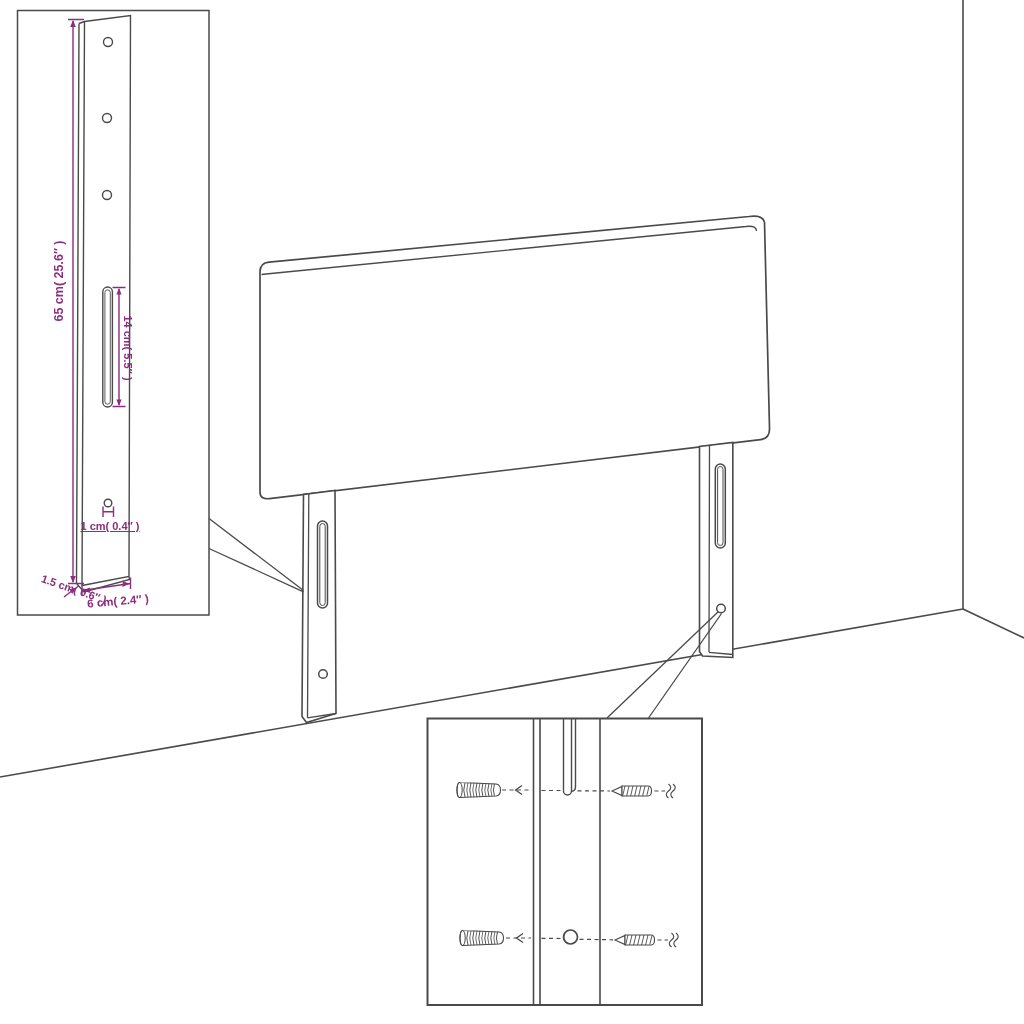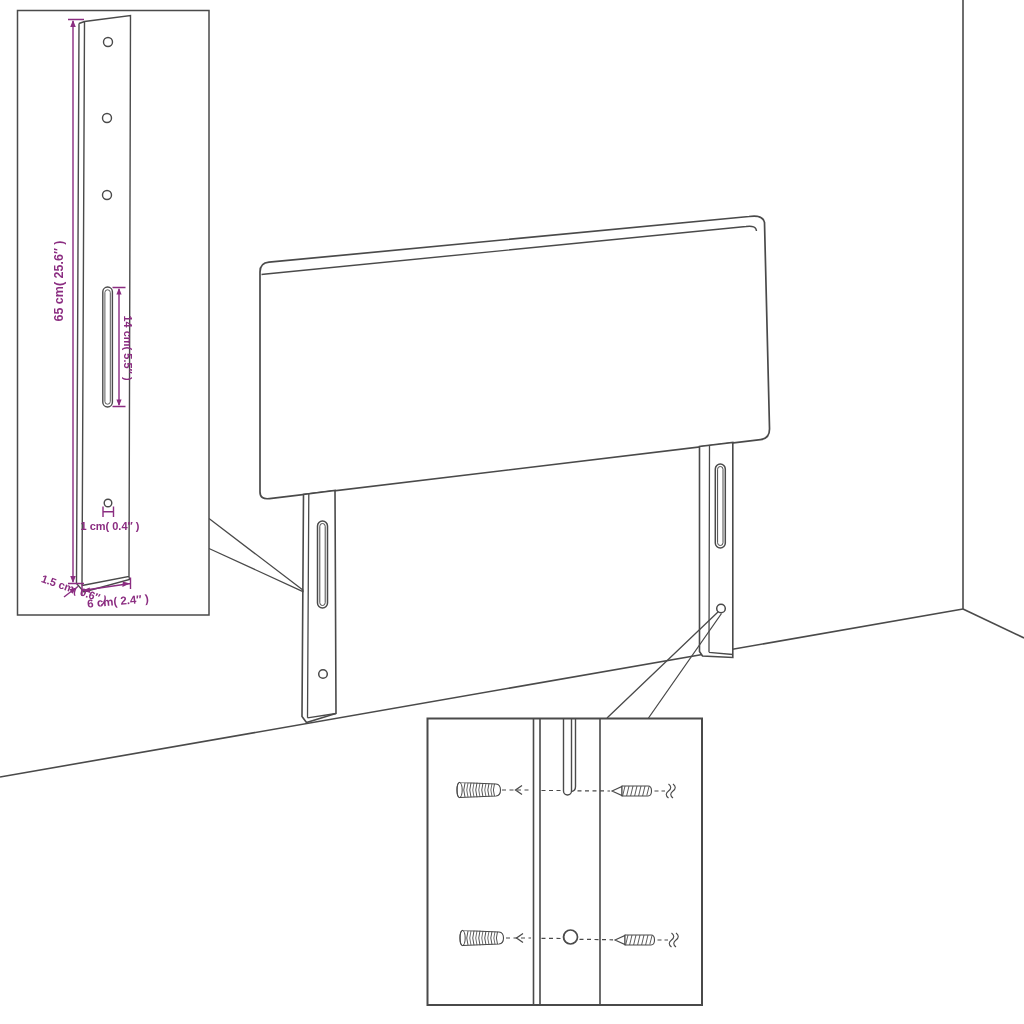--- a/index.html
+++ b/index.html
@@ -13,21 +13,21 @@
   .stage svg{position:absolute;left:0;top:0;}
   .dim{
     position:absolute;
     color:#8b2d81;
     font-weight:bold;
     white-space:nowrap;
     font-family:"Liberation Sans", sans-serif;
   }
   .dim-65{left:59px;top:281px;font-size:12.5px;transform:translate(-50%,-50%) rotate(-90deg);}
   .dim-14{left:128px;top:348px;font-size:11px;transform:translate(-50%,-50%) rotate(90deg);}
-  .dim-1{left:110px;top:526px;font-size:11px;transform:translate(-50%,-50%);}
+  .dim-1{left:110px;top:526px;font-size:11px;transform:translate(-50%,-50%);text-decoration:underline;}
   .dim-6{left:118px;top:601px;font-size:11.5px;transform:translate(-50%,-50%) rotate(-5deg);}
   .dim-15{left:74px;top:589px;font-size:11px;transform:translate(-50%,-50%) rotate(19deg);}
 </style>
 </head>
 <body>
 
 <div class="stage">
 
   <svg width="1024" height="1024" viewBox="0 0 1024 1024">
     <defs>

